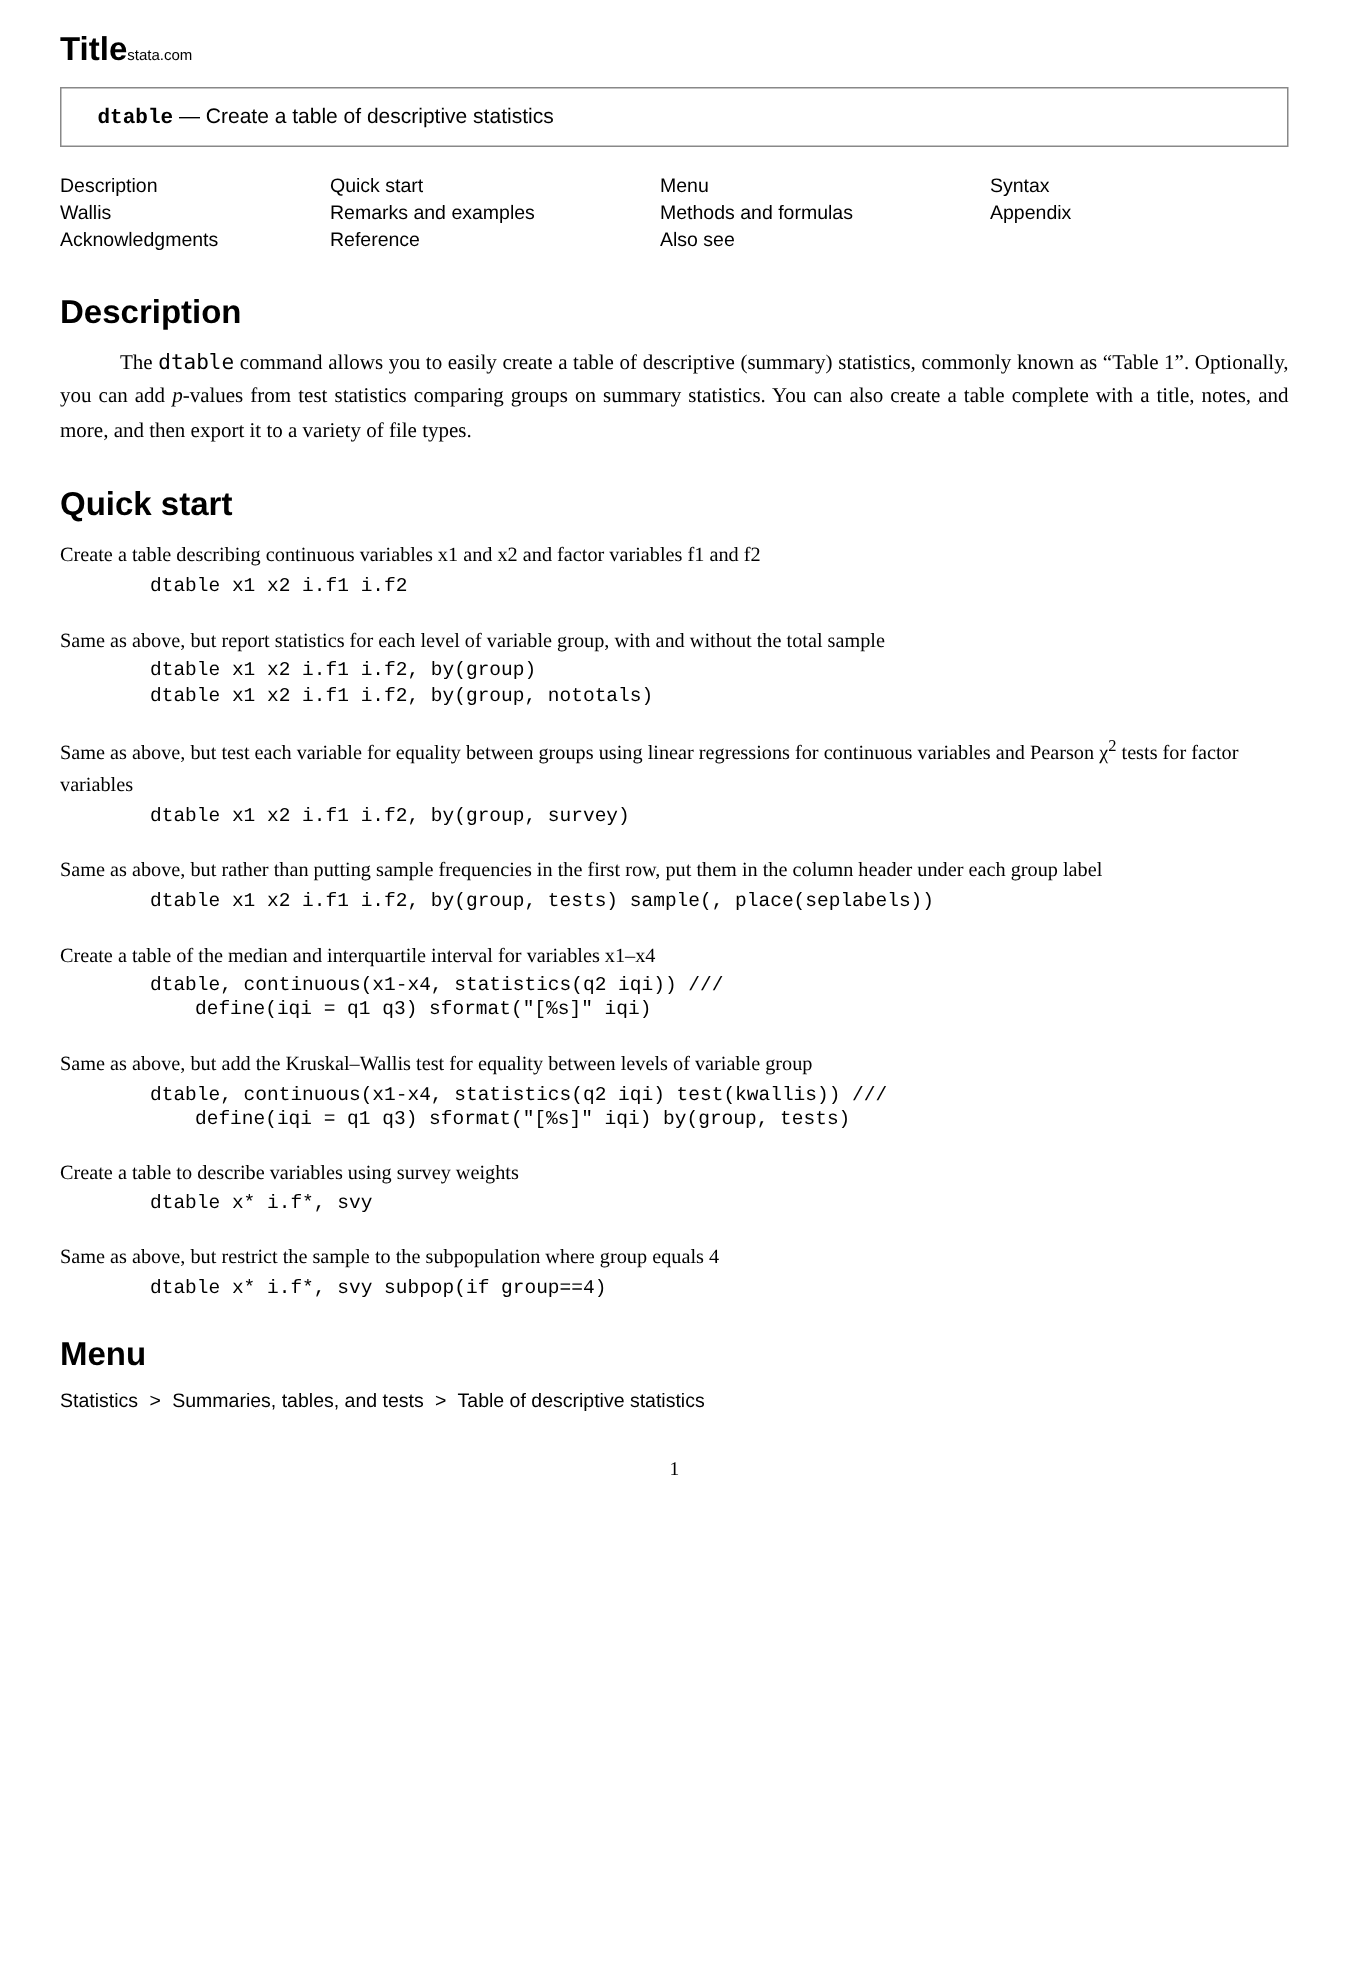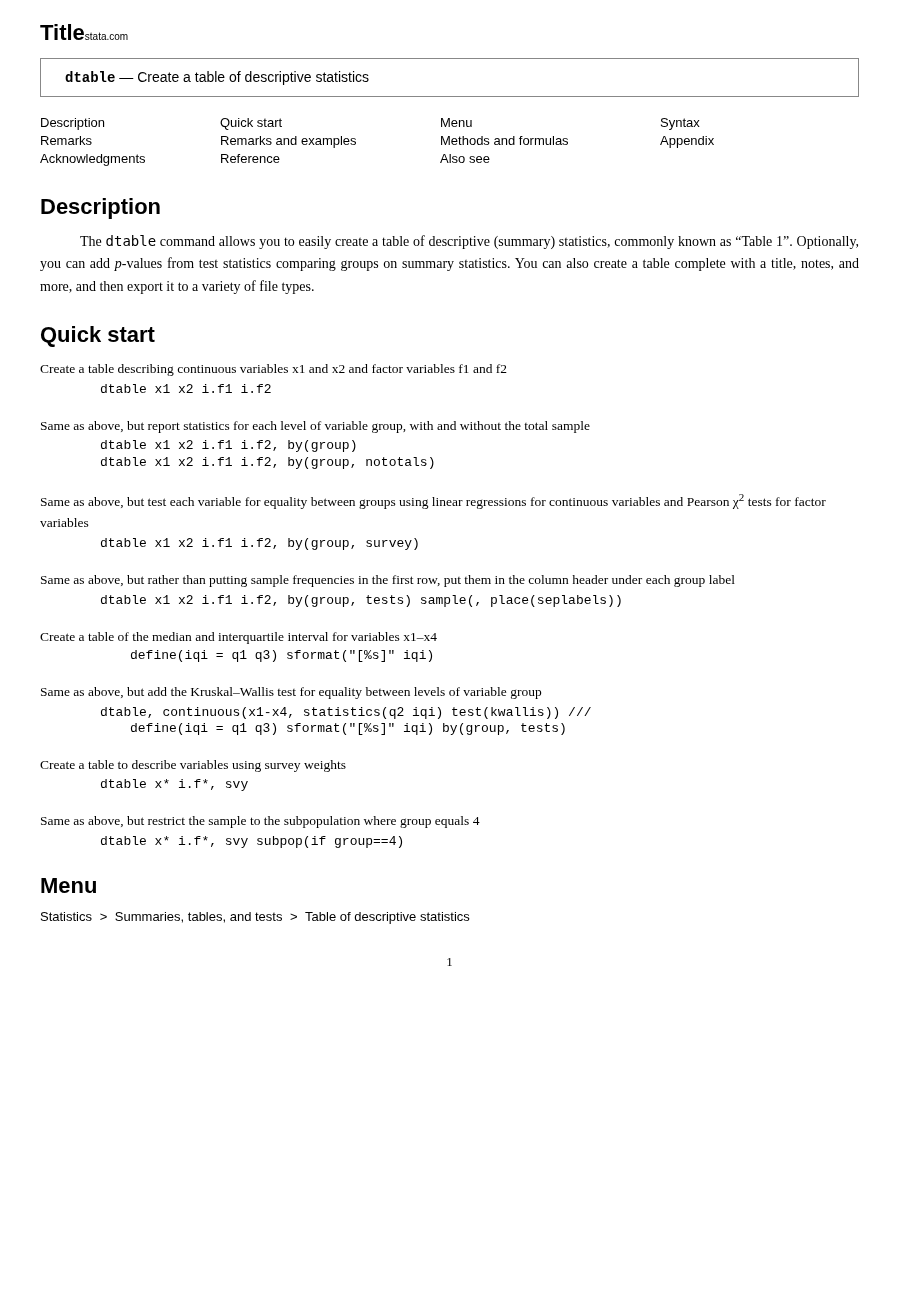--- a/index.html
+++ b/index.html
@@ -123,21 +123,21 @@
   <span class="cmd">dtable</span>
   <span> — </span>
   <span>Create a table of descriptive statistics</span>
 </div>
 
 <div class="nav-links">
   <a class="nav-link">Description</a>
   <a class="nav-link">Quick start</a>
   <a class="nav-link">Menu</a>
   <a class="nav-link">Syntax</a>
-  <a class="nav-link">Remarks</a>
+  <a class="nav-link">Wallis</a>
   <a class="nav-link">Remarks and examples</a>
   <a class="nav-link">Methods and formulas</a>
   <a class="nav-link">Appendix</a>
   <a class="nav-link">Acknowledgments</a>
   <a class="nav-link">Reference</a>
   <a class="nav-link">Also see</a>
 </div>
 
 <div class="section-body">
   <div class="section-heading">Description</div>
@@ -170,20 +170,21 @@
   </div>
 
   <div class="qs-item">
     <span class="qs-text">Same as above, but rather than putting sample frequencies in the first row, put them in the column
     header under each group label</span>
     <code class="qs-code">dtable x1 x2 i.f1 i.f2, by(group, tests) sample(, place(seplabels))</code>
   </div>
 
   <div class="qs-item">
     <span class="qs-text">Create a table of the median and interquartile interval for variables x1–x4</span>
+    <code class="qs-code">dtable, continuous(x1-x4, statistics(q2 iqi)) ///</code>
     <code class="qs-code-indent">define(iqi = q1 q3) sformat("[%s]" iqi)</code>
   </div>
 
   <div class="qs-item">
     <span class="qs-text">Same as above, but add the Kruskal–Wallis test for equality between levels of variable group</span>
     <code class="qs-code">dtable, continuous(x1-x4, statistics(q2 iqi) test(kwallis)) ///</code>
     <code class="qs-code-indent">define(iqi = q1 q3) sformat("[%s]" iqi) by(group, tests)</code>
   </div>
 
   <div class="qs-item">

